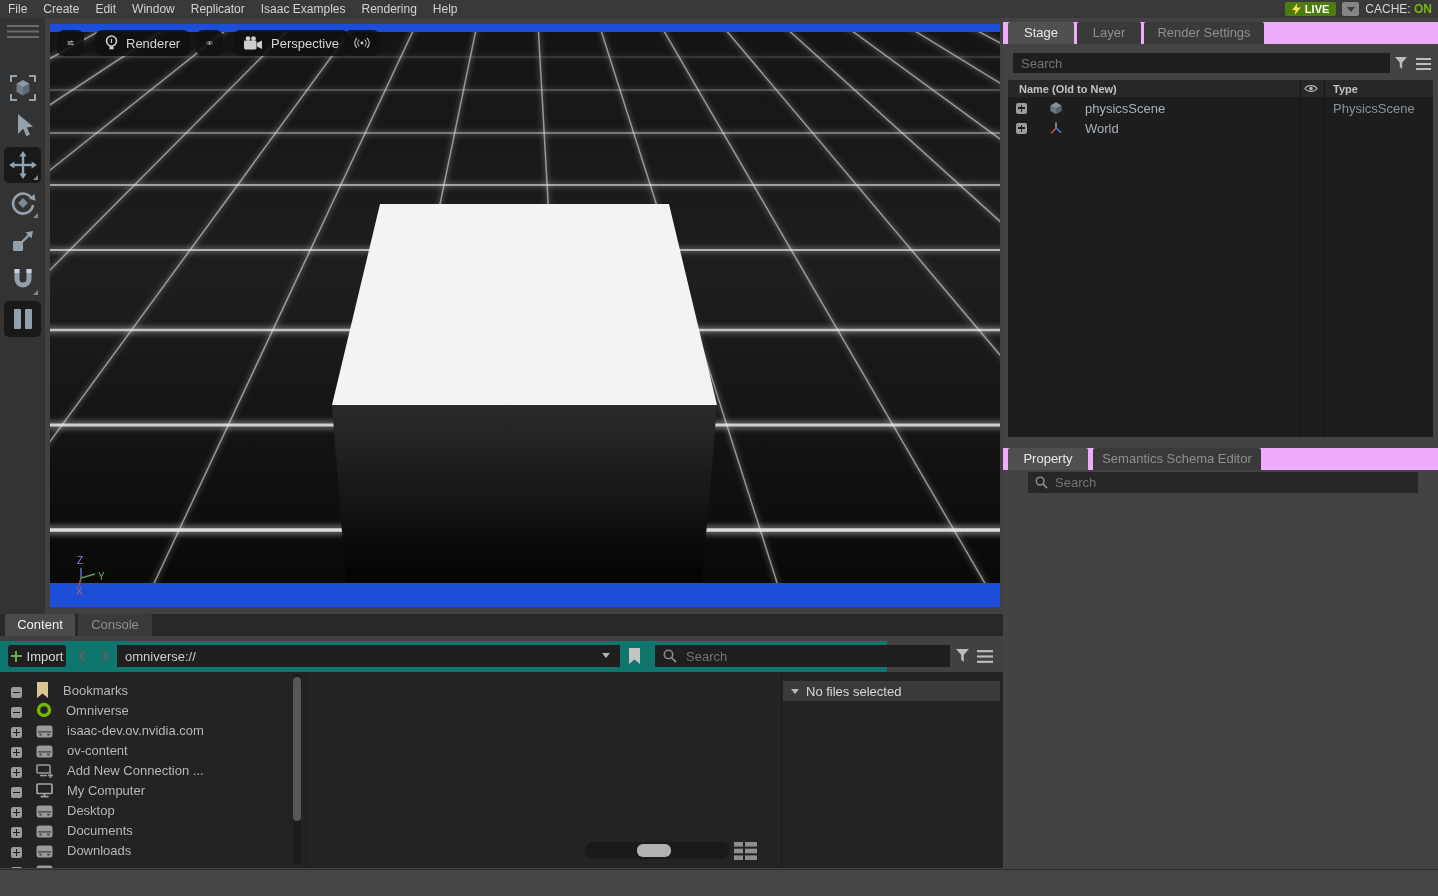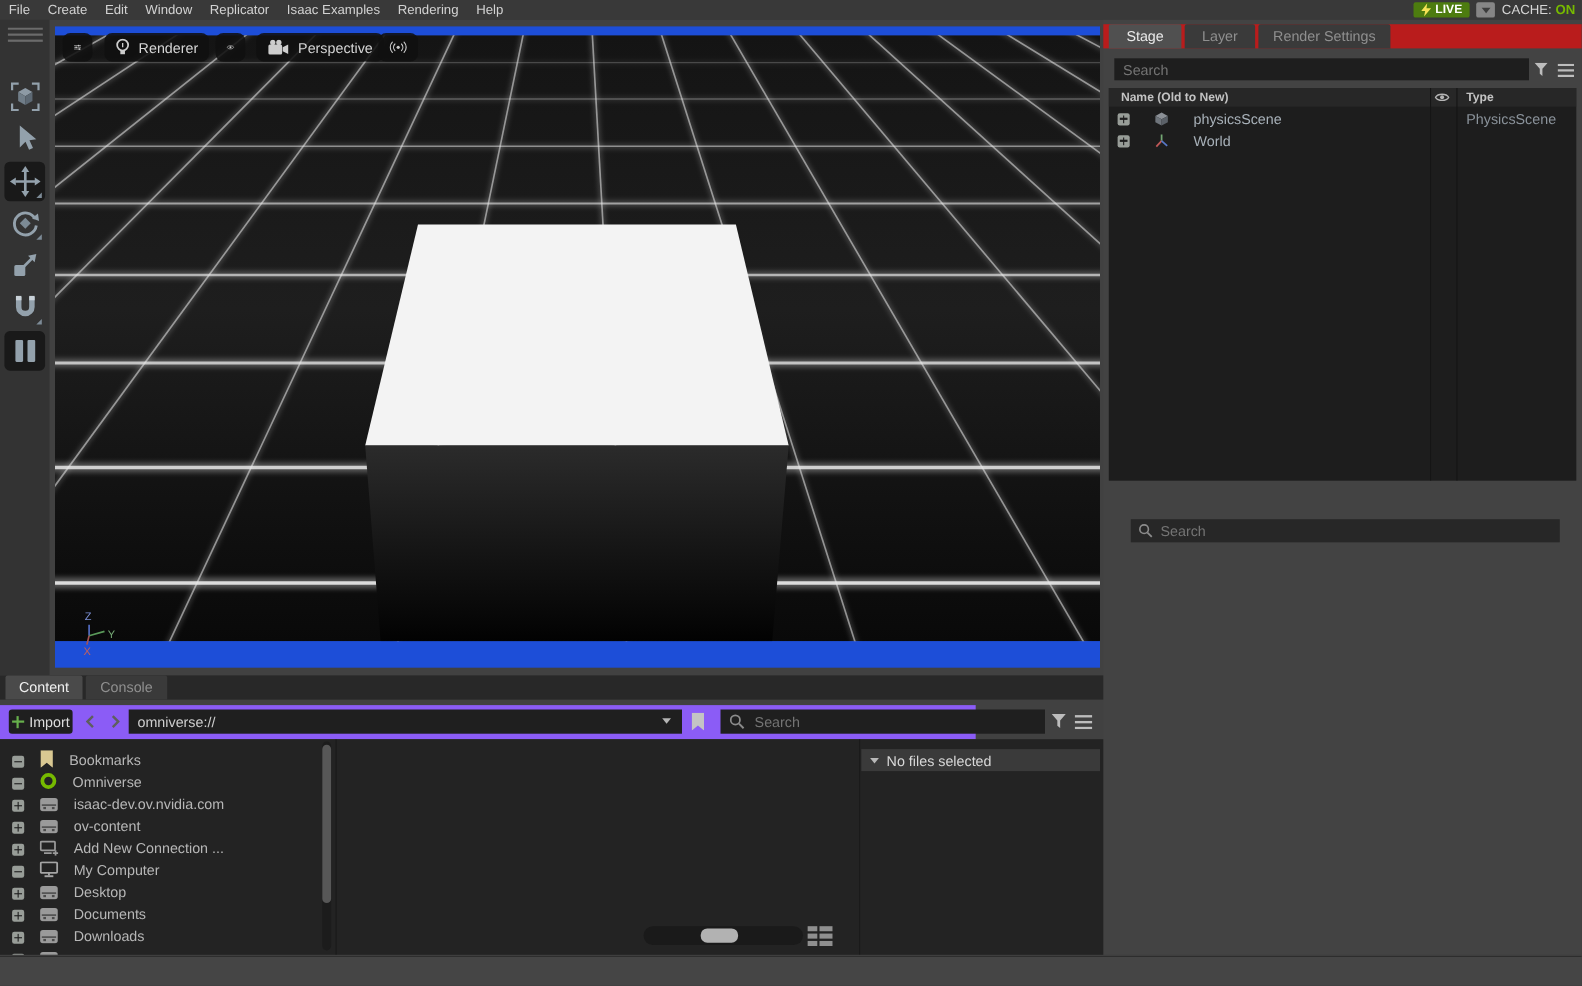--- a/index.html
+++ b/index.html
@@ -18,41 +18,41 @@
   
   .ltool{position:absolute;left:0;top:18px;width:45px;height:596px;background:#333}
   .tool-btn{position:absolute;left:4px;width:37px;height:36px;display:flex;align-items:center;justify-content:center}
   .tool-btn.active{background:#191919;border-radius:5px}
   .corner-mark{position:absolute;right:3px;bottom:3px;width:0;height:0;border-left:5px solid transparent;border-bottom:5px solid #7d8b97}
   
   .viewport{position:absolute;left:50px;top:24px;width:950px;height:583px;background:#1d4ed8}
   .vp-btn{position:absolute;top:6px;height:26px;background:rgba(16,16,16,.88);border-radius:7px;display:flex;align-items:center;
           justify-content:center;color:#d5d5d5;font-size:13px;gap:8px;padding:0 10px;box-sizing:border-box}
   
-  .tabbar{position:absolute;background:#b91c1c}
+  .tabbar{position:absolute;background:#f0abfc}
   .tab{position:absolute;top:0;height:22px;line-height:22px;text-align:center;font-size:13px;border-radius:2px 2px 0 0;cursor:default;white-space:nowrap;overflow:hidden}
   .tab.active{background:#505050;color:#e9e9e9}
   .tab.inactive{background:#3a3a3a;color:#8f8f8f}
   .tinput{position:absolute;background:#1e1e1e;border:0;color:#cfcfcf;font-size:13px;padding:0 8px;outline:none;
           font-family:"Liberation Sans",sans-serif;box-sizing:border-box}
   .tinput::placeholder{color:#747474}
   
   .rpanel{position:absolute;left:1003px;top:18px;width:435px;height:850px;background:#434343}
   .stree{position:absolute;left:5px;top:62px;width:425px;height:357px;background:#1d1d1d;overflow:hidden}
   .stree-header{position:absolute;left:0;top:0;width:100%;height:17px;background:#272727;color:#c3c3c3;font-size:11px;font-weight:bold}
   .col-div{position:absolute;top:0;width:1px;height:357px;background:#151515}
   .srow{position:absolute;left:0;width:100%;height:20px;display:flex;align-items:center;gap:22px;padding-left:8px;box-sizing:border-box}
   .sname{color:#a8b1b9;font-size:13px}
   .stype{position:absolute;left:325px;color:#8a929a;font-size:13px}
   .exp{width:11px;height:11px;background:#989d98;border-radius:2px;position:relative;flex:none;cursor:default}
   .exp::before{content:"";position:absolute;left:2px;right:2px;top:4.7px;height:1.7px;background:#1f1f1f}
   .exp.plus::after{content:"";position:absolute;top:2px;bottom:2px;left:4.7px;width:1.7px;background:#1f1f1f}
   
   .cpanel{position:absolute;left:0;top:614px;width:1003px;height:254px}
-  .ctoolbar{position:absolute;left:0;top:27px;width:887px;height:31px;background:#8b5cf6}
+  .ctoolbar{position:absolute;left:0;top:27px;width:887px;height:31px;background:#0f766e}
   .import-btn{position:absolute;left:8px;top:4px;width:58px;height:22px;background:#1f1f1f;border-radius:3px;display:flex;
               align-items:center;justify-content:center;gap:5px;color:#dcdcdc;font-size:13px}
   .plus-green{position:relative;width:11px;height:11px}
   .plus-green::before{content:"";position:absolute;left:0;right:0;top:4.6px;height:1.8px;background:#67b04c}
   .plus-green::after{content:"";position:absolute;top:0;bottom:0;left:4.6px;width:1.8px;background:#67b04c}
   .cbody{position:absolute;left:0;top:58px;width:1003px;height:196px;background:#232323;overflow:hidden}
   .crow{display:flex;align-items:flex-end;gap:14px;height:20px;padding-left:11px}
   .crow.d1{}
   .clabel{color:#b7b7b7;font-size:13px;white-space:nowrap}
   .vdiv{position:absolute;top:0;width:1px;height:196px;background:#1a1a1a}
@@ -353,20 +353,24 @@
       <svg width="14" height="14" viewBox="0 0 16 16">
         <line x1="8" y1="8" x2="8" y2="1.5" stroke="#74a874" stroke-width="1.8"></line>
         <line x1="8" y1="8" x2="2.5" y2="14" stroke="#c05858" stroke-width="1.8"></line>
         <line x1="8" y1="8" x2="13.8" y2="13.2" stroke="#5878c8" stroke-width="1.8"></line>
       </svg>
       <span class="sname">World</span>
       <span class="stype"></span>
     </div>
   </div>
 
+  <div class="tabbar" style="left:0;top:430px;width:435px;height:22px">
+    <div class="tab active" style="left:5px;width:80px">Property</div>
+    <div class="tab inactive" style="left:90px;width:168px">Semantics Schema Editor</div>
+  </div>
   <input class="tinput" style="left: 25px; top: 454px; width: 390px; height: 21px; background: rgb(39, 39, 39); padding-left: 27px;" placeholder="Search">
   <svg width="13" height="13" viewBox="0 0 14 14" style="position:absolute;left:32px;top:458px">
     <circle cx="5.5" cy="5.5" r="4.2" fill="none" stroke="#8b8b8b" stroke-width="1.6"></circle>
     <line x1="8.8" y1="8.8" x2="13" y2="13" stroke="#8b8b8b" stroke-width="1.8"></line>
   </svg>
 </div>
 
 <div class="cpanel">
   <div class="tabbar" style="left:0;top:0;width:1003px;height:22px;background:#282828">
     <div class="tab active" style="left:5px;width:70px;background:#4a4a4a;color:#efefef">Content</div>

